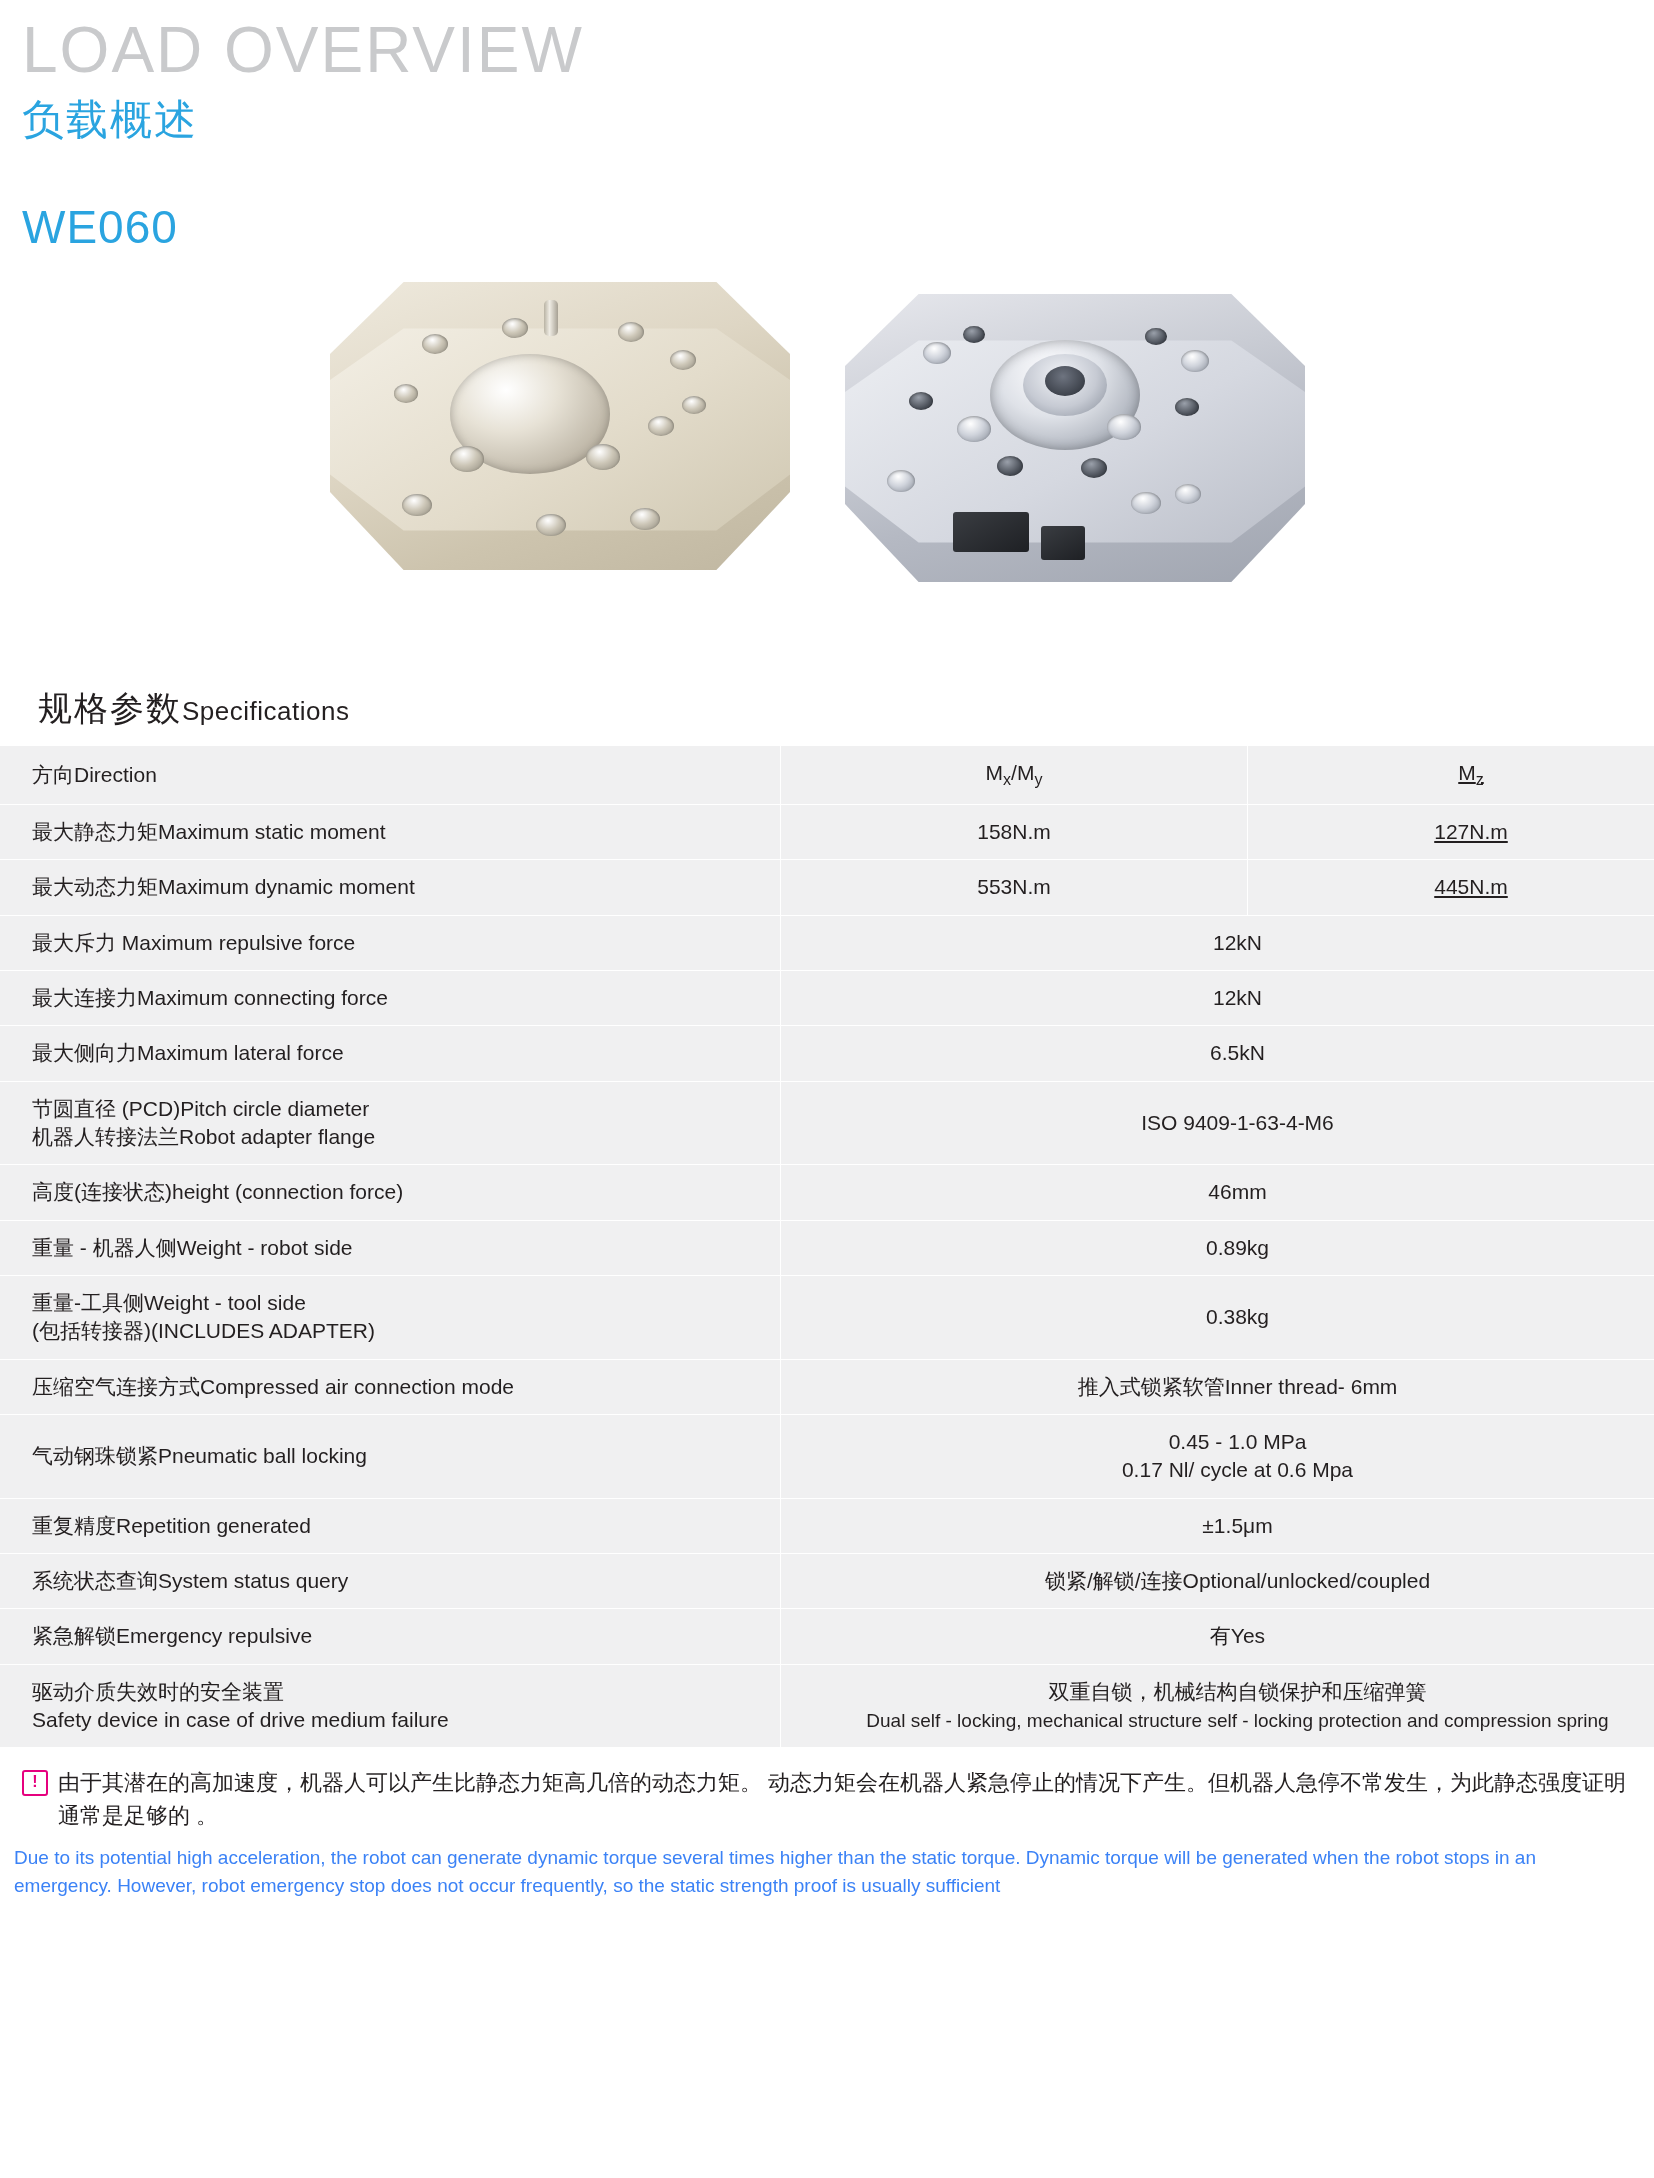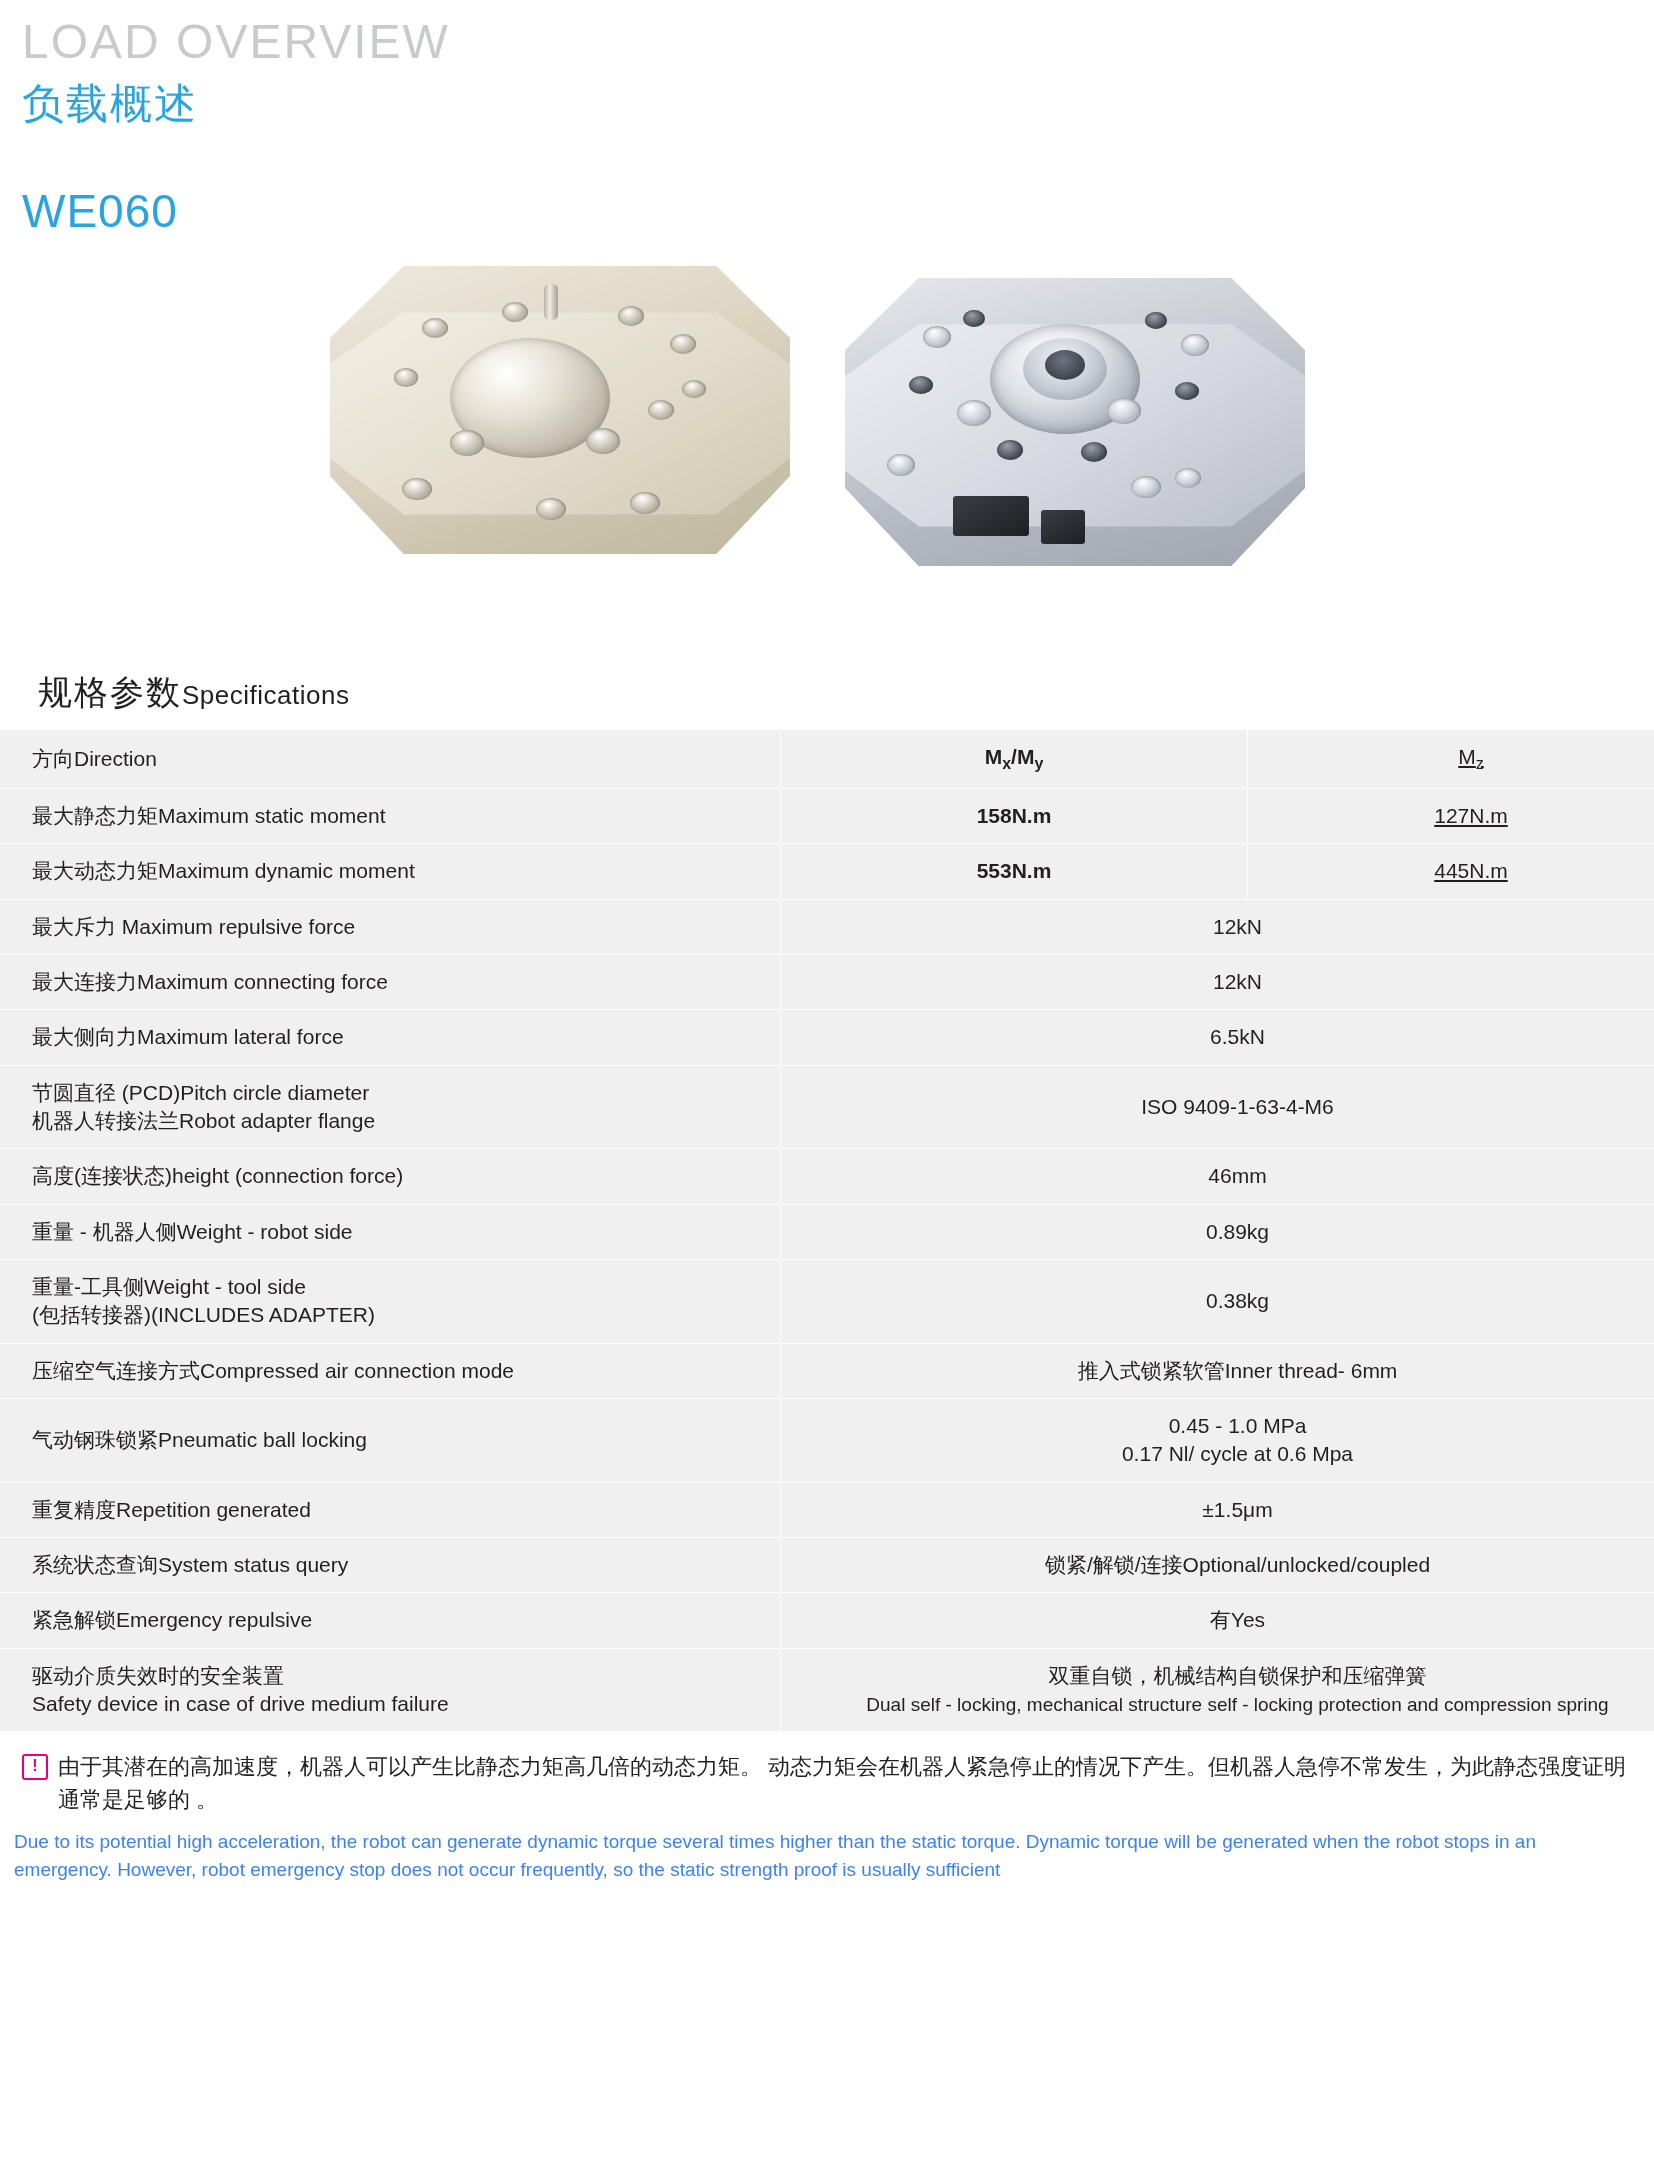--- a/index.html
+++ b/index.html
@@ -20,21 +20,21 @@
     min-height: 2178px;
     box-sizing: border-box;
     padding: 0 0 0 0;
   }
 
   
   .header {
     padding: 18px 0 0 22px;
   }
   .title-en {
-    font-size: 48px;
+    font-size: 64px;
     letter-spacing: 2px;
     color: #c9cacc;
     font-weight: 400;
     line-height: 1.0;
     font-family: "Liberation Sans", sans-serif;
   }
   .title-cn {
     font-size: 42px;
     color: #2aa4e0;
     font-weight: 400;
@@ -183,21 +183,21 @@
     padding-left: 32px;
     width: 740px;
     text-align: left;
   }
   table.spec td.val {
     text-align: center;
   }
   table.spec td.val-merge {
     text-align: center;
   }
-  .col-a { width: 450px; font-weight: bold; }
+  .col-a { width: 450px; }
   .col-b { width: 430px; text-decoration: underline; }
   .sub {
     font-size: 16px;
     vertical-align: sub;
   }
   .small-en {
     font-size: 19px;
   }
 
   

